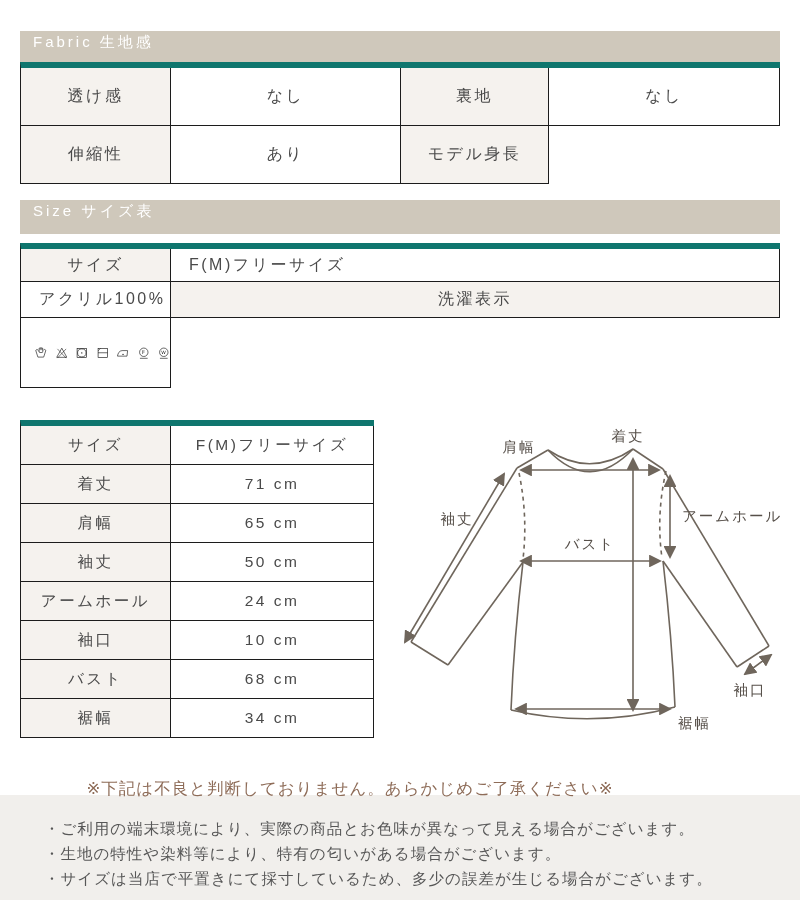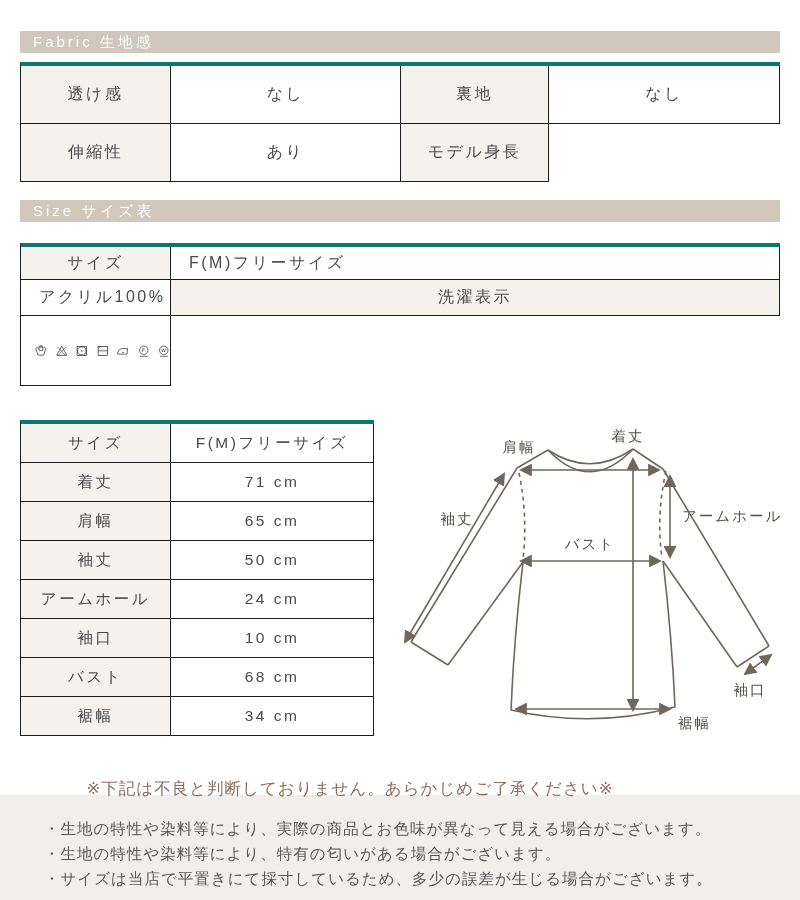--- a/index.html
+++ b/index.html
@@ -1,27 +1,27 @@
 <!DOCTYPE html>
 <html><head>
 <meta charset="utf-8">
 <style>
   html,body{margin:0;padding:0;background:#fff;}
   *{box-sizing:border-box;}
   .page{position:relative;width:800px;height:900px;background:#ffffff;overflow:hidden;
         font-family:"Liberation Sans","DejaVu Sans",sans-serif;color:#4a4a4a;}
 
   
-  .bar{position:absolute;left:20px;width:760px;height:22px;background:#cfc8bb;
+  .bar{position:absolute;left:20px;width:760px;height:34px;background:#cfc8bb;
        color:#ffffff;font-size:15px;letter-spacing:3px;line-height:22px;padding-left:13px;}
   .bar-fabric{top:31px;}
   .bar-size{top:200px;}
 
   
-  .tbl{position:absolute;display:grid;border-top:4px solid #0f766e;border-left:1px solid #1c1c1c;}
+  .tbl{position:absolute;display:grid;border-top:6px solid #0f766e;border-left:1px solid #1c1c1c;}
   .tbl > div{border-right:1px solid #1c1c1c;border-bottom:1px solid #1c1c1c;
              display:flex;align-items:center;justify-content:center;
              font-size:16px;letter-spacing:2.5px;color:#4a4a4a;background:#fff;}
   .tbl > .th{background:#f5f2ee;}
   .tbl > .left{justify-content:flex-start;padding-left:18px;}
 
   .tbl-fabric{left:20px;top:62px;width:760px;grid-template-columns:150px 230px 148px 1fr;
               grid-auto-rows:58px;}
   .tbl-info{left:20px;top:243px;width:760px;grid-template-columns:150px 1fr;
             grid-template-rows:33px 36px 70px;}
@@ -174,18 +174,18 @@
       <text x="292" y="103" text-anchor="start">アームホール</text>
       <text x="200" y="131" text-anchor="middle">バスト</text>
       <text x="360" y="277" text-anchor="middle">袖口</text>
       <text x="288" y="310" text-anchor="start">裾幅</text>
     </g>
   </svg>
 
   <div class="note-box"></div>
   <div class="note-header">※下記は不良と判断しておりません。あらかじめご了承ください※</div>
   <div class="bullets">
-    <div class="bullet-line"><span>・</span><span>生地の特性や染料等により、実際の商品とお色味が異なって見える場合がございます。</span></div>
+    <div class="bullet-line"><span>・</span><span>ご利用の端末環境により、実際の商品とお色味が異なって見える場合がございます。</span></div>
     <div class="bullet-line"><span>・</span><span>生地の特性や染料等により、特有の匂いがある場合がございます。</span></div>
     <div class="bullet-line"><span>・</span><span>サイズは当店で平置きにて採寸しているため、多少の誤差が生じる場合がございます。</span></div>
   </div>
 
 </div>
 
 </body></html>

